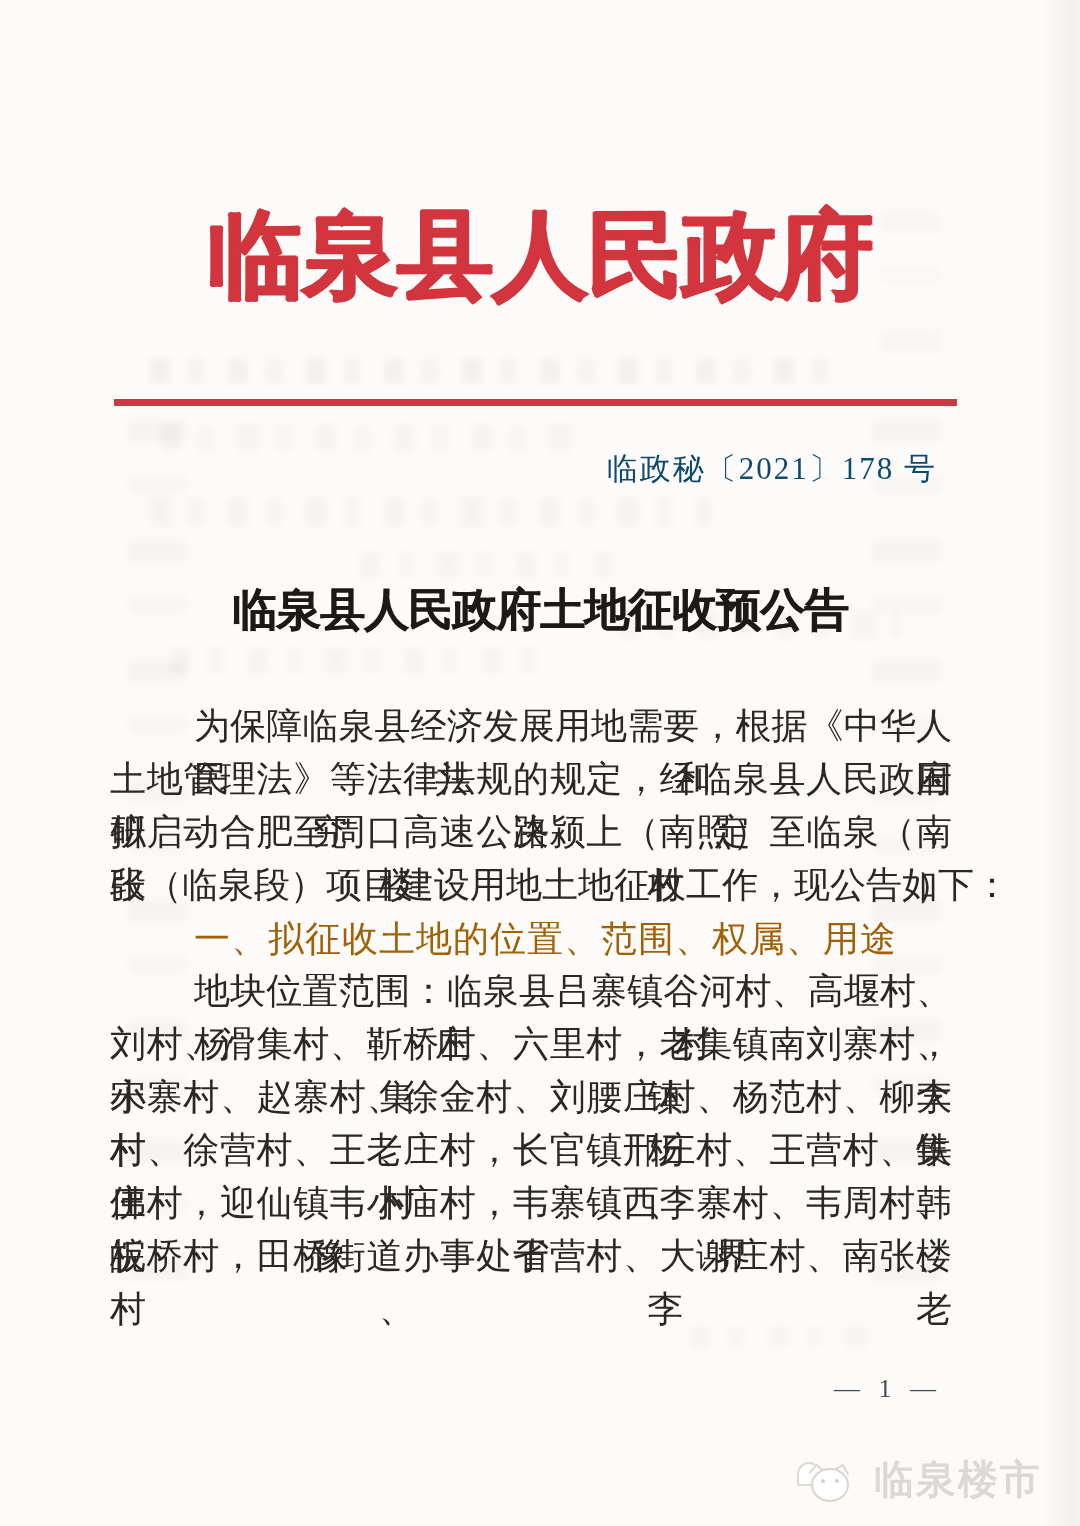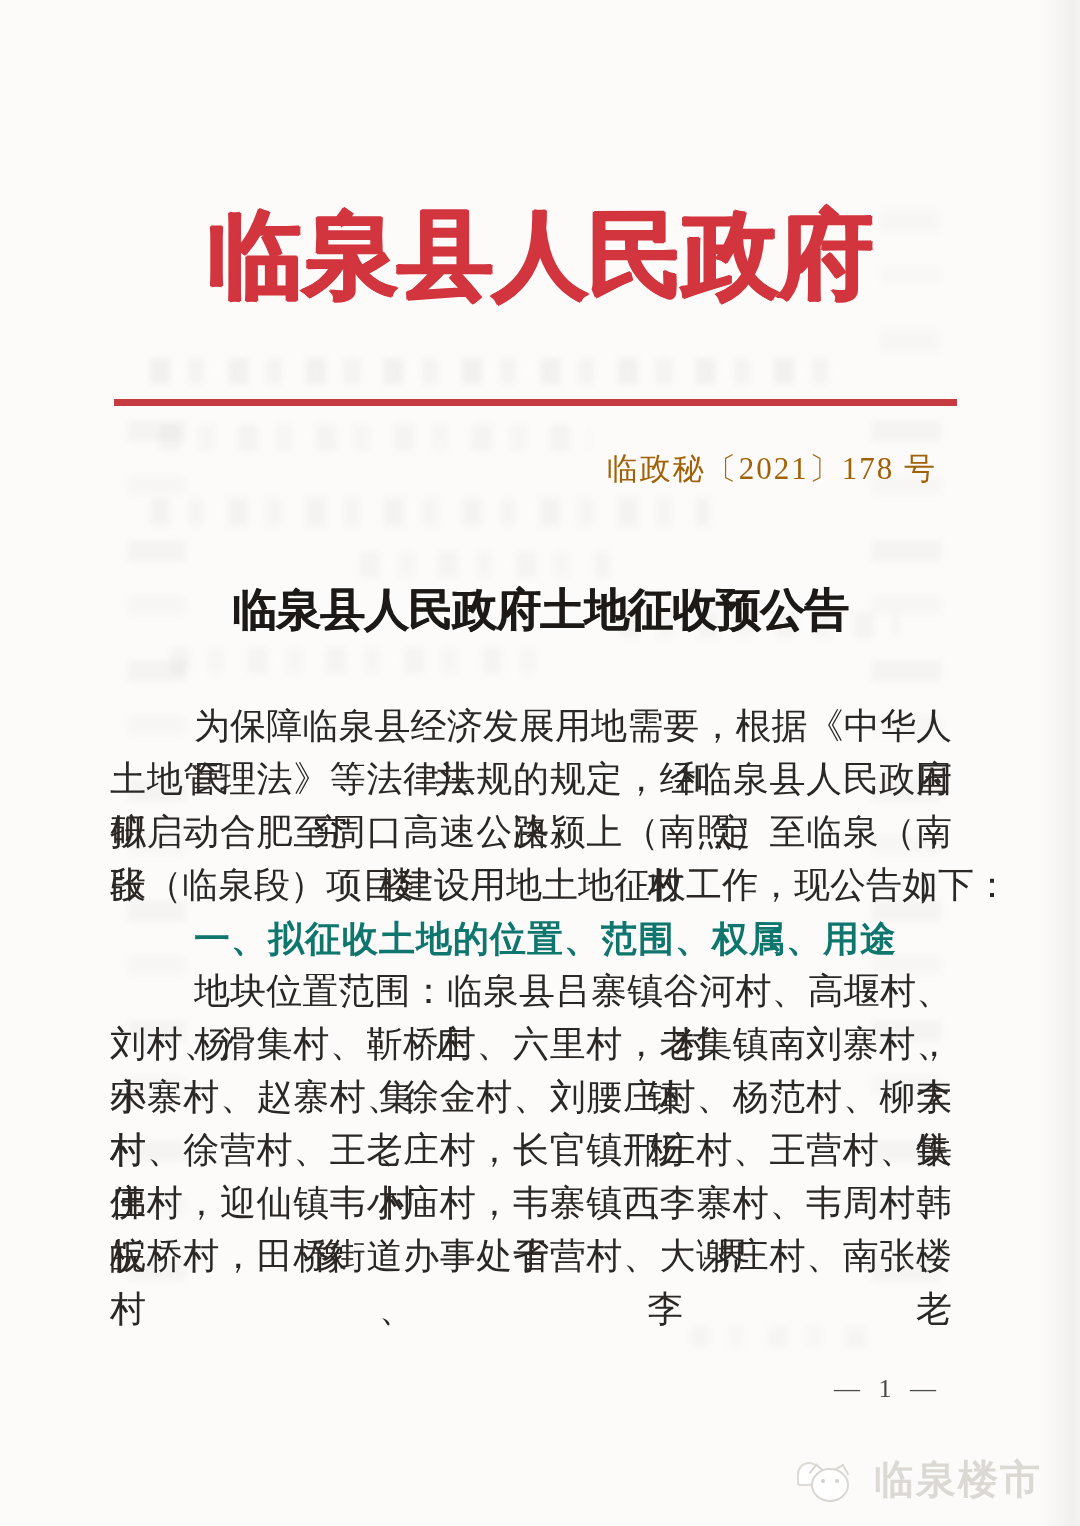--- a/index.html
+++ b/index.html
@@ -48,21 +48,21 @@
     text-shadow:1.6px 0 0 currentColor,-1.6px 0 0 currentColor,0 1.2px 0 currentColor,0 -1.2px 0 currentColor;
   }
   .red-rule{
     position:absolute;top:399px;left:114px;
     width:843px;height:7px;
     background:#c63a42;
   }
   .doc-number{
     position:absolute;top:448px;right:143px;
     font-size:31px;letter-spacing:2px;
-    color:#a16207;
+    color:#0c4a6e;
   }
   .doc-title{
     position:absolute;top:568px;left:0;right:0;margin:12px;
     text-align:center;
     font-size:45px;font-weight:700;
     letter-spacing:-1px;
     color:#1c1916;
     text-shadow:0.7px 0 0 currentColor;
   }
   
@@ -77,23 +77,23 @@
   }
   .line.stretch{
     text-align:justify;
     text-align-last:justify;
     text-justify:inter-character;
     white-space:normal;
   }
   .line.indent{padding-left:84px;}
   .line.heading{
     font-family:"Liberation Sans","DejaVu Sans",sans-serif;
-    font-weight:700;
+    font-weight:400;
     letter-spacing:1px;
-    color:#0f766e;
+    color:#a16207;
   }
   
   .page-number{
     position:absolute;top:1374px;right:138px;
     font-size:26px;letter-spacing:6px;
     color:#4a4a4a;
   }
   .watermark{
     position:absolute;top:1452px;right:38px;
     display:flex;align-items:center;gap:25px;

